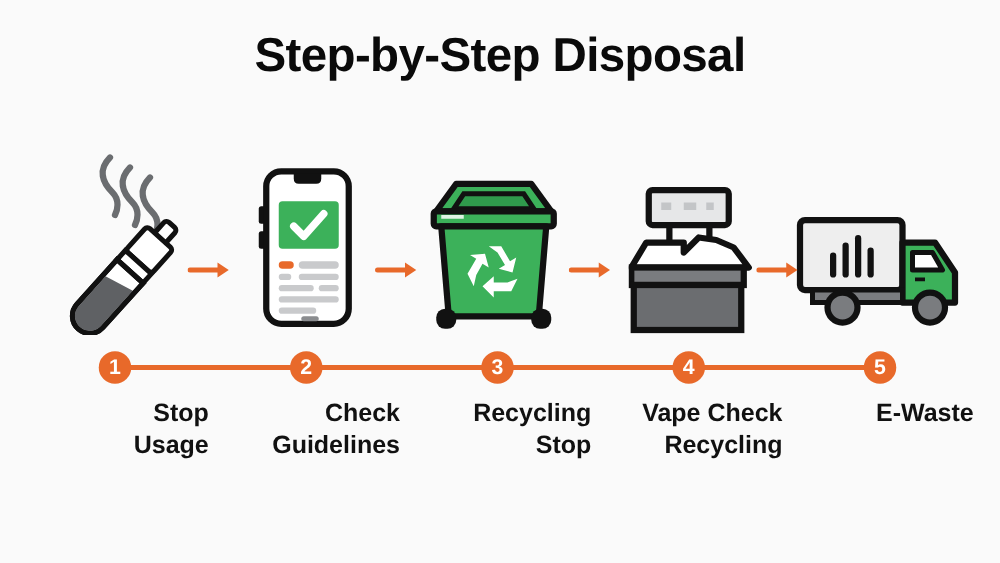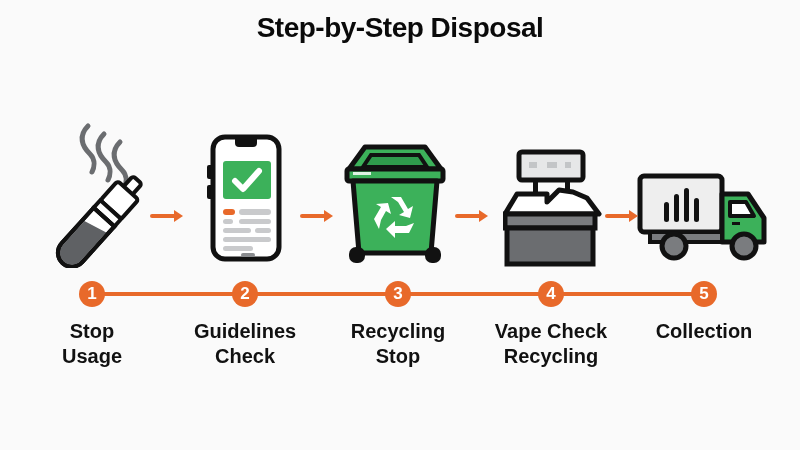--- a/index.html
+++ b/index.html
@@ -1,36 +1,36 @@
 <!DOCTYPE html>
 <html><head>
 <meta charset="utf-8">
 <style>
   * { box-sizing: border-box; margin: 0; padding: 0; }
   html, body { width: 800px; height: 450px; background: #fafafa; overflow: hidden; }
   body { position: relative; font-family: "Liberation Sans", "DejaVu Sans", sans-serif; color: #111; }
   .title {
-    position: absolute; left: 0; top: 12px; width: 800px; text-align: center;
-    font-size: 28px; font-weight: bold; letter-spacing: -0.5px; color: #0a0a0a;
+    position: absolute; left: 0; top: 24px; width: 800px; text-align: center;
+    font-size: 38px; font-weight: bold; letter-spacing: -0.5px; color: #0a0a0a;
   }
   .icon { position: absolute; }
   .arrow { position: absolute; width: 36px; height: 14px; }
   .timeline-line {
     position: absolute; left: 92px; top: 292px; width: 612px; height: 4px; background: #e8692a;
   }
   .step-num {
     position: absolute; top: 281px; width: 26px; height: 26px; border-radius: 50%;
     background: #e8692a; color: #fff; font-weight: bold; font-size: 17px;
     text-align: center; line-height: 26px; margin-left: -13px;
   }
   .step-label {
     position: absolute; top: 319px; width: 150px; margin-left: -75px; text-align: center;
     font-size: 20px; font-weight: bold; line-height: 25px; color: #111;
   }
-  .step-label span { display: block; }
+  .step-label span { display: block; text-align: right; }
 </style>
 </head>
 <body>
 
 <h1 class="title">Step-by-Step Disposal</h1>
 
 <svg class="icon" style="left:48px;top:118px" width="96" height="150" viewBox="0 0 96 150">
   <g fill="none" stroke="#6b6d70" stroke-width="5" stroke-linecap="round">
     <path d="M40 8 C30 18, 34 28, 42 36 C48 42, 46 50, 44 54"></path>
     <path d="M56 16 C46 26, 50 36, 58 44 C64 50, 62 58, 60 62"></path>
@@ -128,26 +128,26 @@
 <div class="step-num" style="left:245px">2</div>
 <div class="step-num" style="left:398px">3</div>
 <div class="step-num" style="left:551px">4</div>
 <div class="step-num" style="left:704px">5</div>
 
 <div class="step-label" style="left:92px">
   <span>Stop</span>
   <span>Usage</span>
 </div>
 <div class="step-label" style="left:245px">
+  <span>Check</span>
   <span>Guidelines</span>
-  <span>Check</span>
 </div>
 <div class="step-label" style="left:398px">
   <span>Recycling</span>
   <span>Stop</span>
 </div>
 <div class="step-label" style="left:551px">
   <span>Vape Check</span>
   <span>Recycling</span>
 </div>
 <div class="step-label" style="left:704px">
-  <span>Collection</span>
+  <span>E-Waste</span>
 </div>
 
 </body></html>

